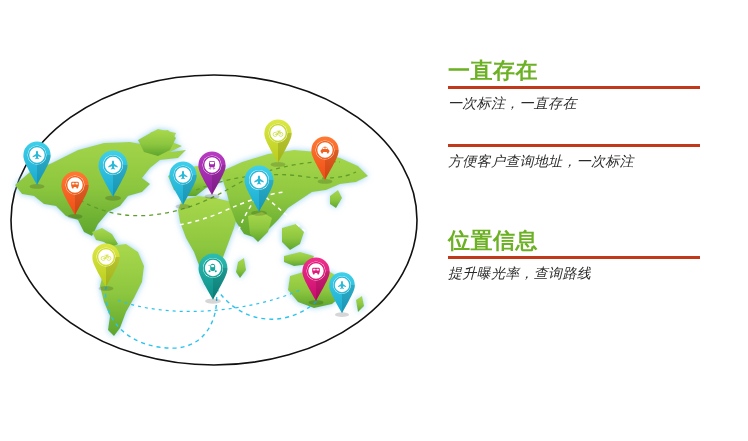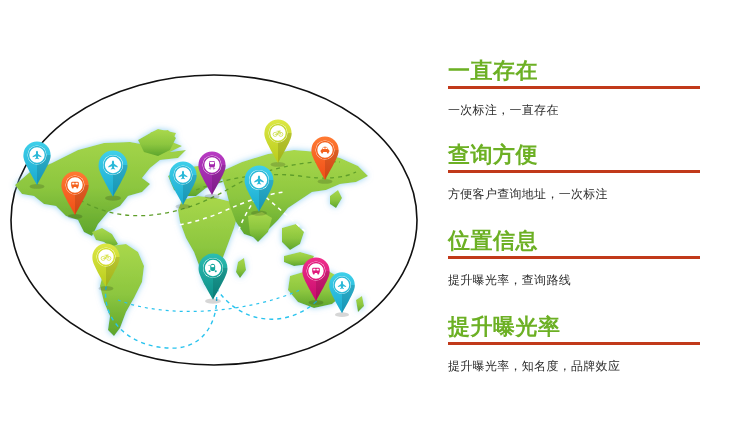--- a/index.html
+++ b/index.html
@@ -64,26 +64,27 @@
     padding: 0;
   }
   .feature-rule {
     height: 3px;
     width: 252px;
     background: #c1391a;
     margin-top: 2px;
   }
   .feature-desc {
     font-family: "Liberation Serif", "DejaVu Serif", serif;
-    font-size: 12px;
+    font-size: 14px;
     color: #2b2b2b;
     line-height: 22px;
     white-space: nowrap;
-    margin-top: 10px;
+    margin-top: 4px;
     letter-spacing: 0.3px;
+    font-style: italic;
   }
 </style>
 </head>
 <body>
 
 <div id="stage">
 
   <div id="map-panel">
     <svg id="map-svg" viewBox="0 0 430 441" xmlns="http://www.w3.org/2000/svg">
       <defs>
@@ -397,31 +398,25 @@
 
   <div id="features">
 
     <div class="feature" style="top:58px;">
       <div class="feature-title">一直存在</div>
       <div class="feature-rule"></div>
       <div class="feature-desc">一次标注，一直存在</div>
     </div>
 
     <div class="feature" style="top:142px;">
-      <div class="feature-title">查询方便</div>
       <div class="feature-rule"></div>
       <div class="feature-desc">方便客户查询地址，一次标注</div>
     </div>
 
     <div class="feature" style="top:228px;">
       <div class="feature-title">位置信息</div>
       <div class="feature-rule"></div>
       <div class="feature-desc">提升曝光率，查询路线</div>
     </div>
 
-    <div class="feature" style="top:314px;">
-      <div class="feature-title">提升曝光率</div>
-      <div class="feature-rule"></div>
-      <div class="feature-desc">提升曝光率，知名度，品牌效应</div>
-    </div>
 
   </div>
 </div>
 
 </body></html>

